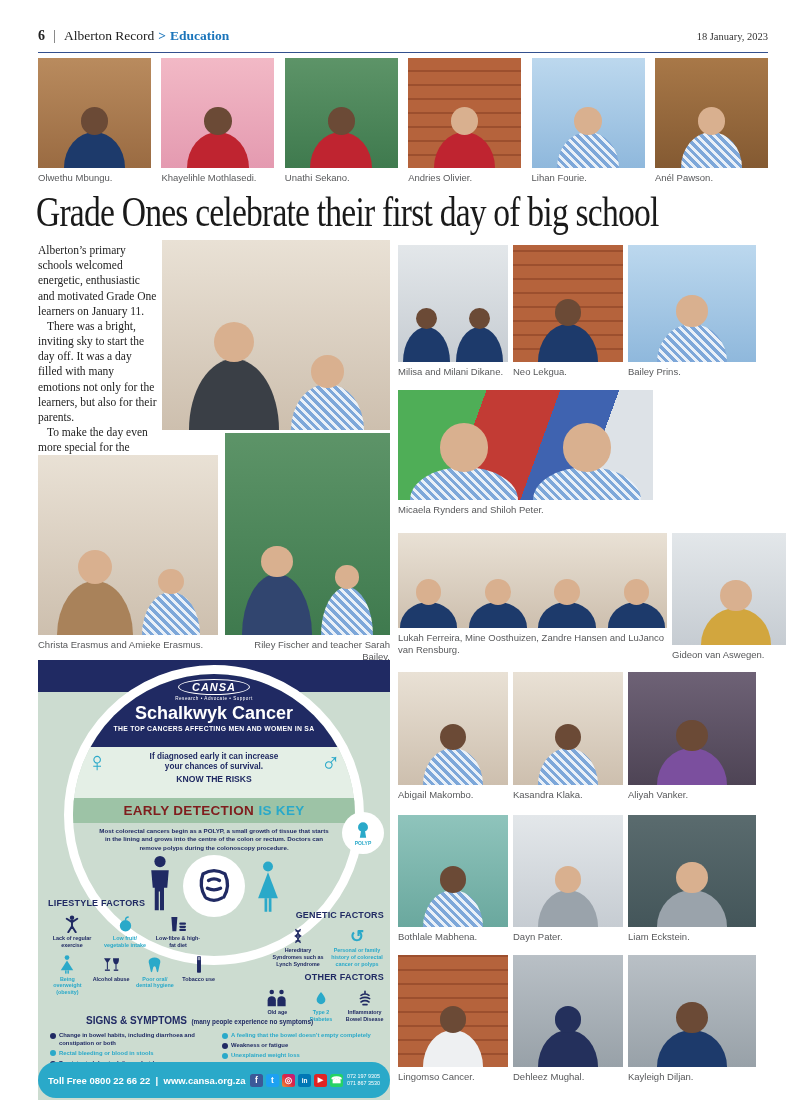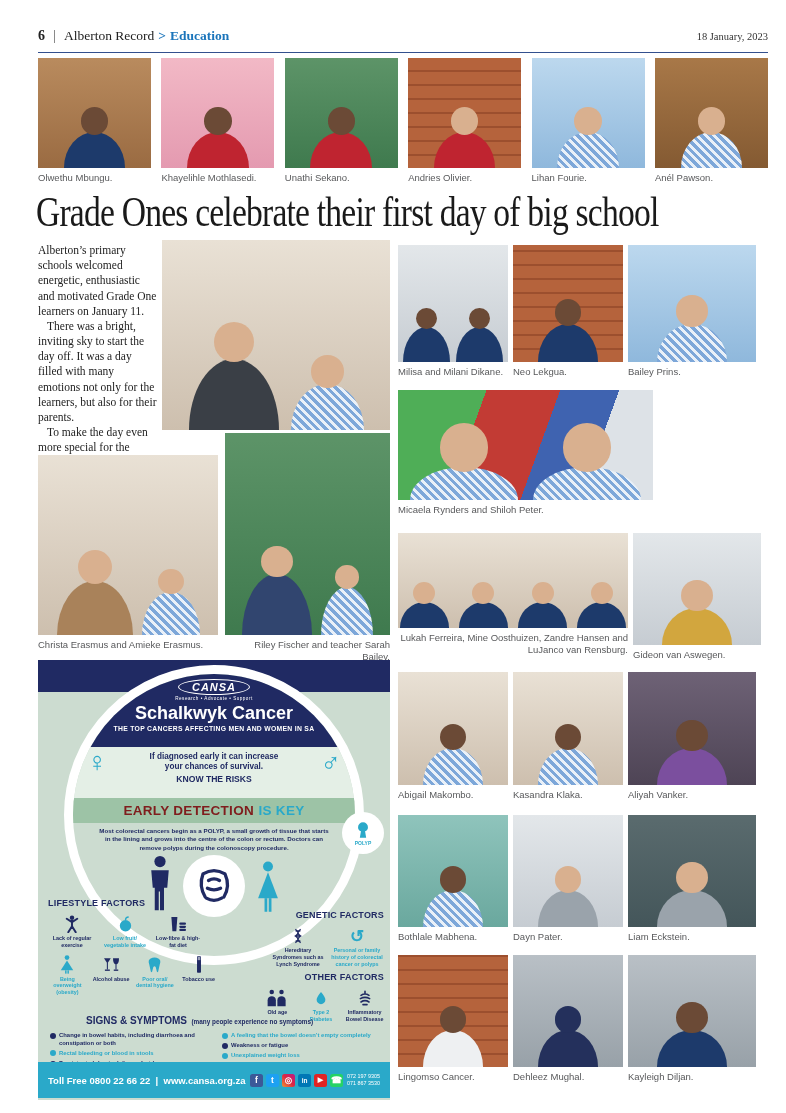--- a/index.html
+++ b/index.html
@@ -40,21 +40,21 @@
   .bg-light{background:linear-gradient(#e3e7ea,#c6ccd2);}
   .bg-green{background:linear-gradient(#79b184,#55925f);}
   .bg-balloon{background:linear-gradient(110deg,#4fae57 0 30%,#c23b34 30% 55%,#3f63b0 55% 75%,#dde2e7 75%);}
   .bg-dark{background:linear-gradient(#6e6276,#4e4455);}
   .bg-tealbg{background:linear-gradient(#8fc4bc,#6aa89e);}
   .bg-boarddark{background:linear-gradient(#5a6b6e,#44565a);}
   .bg-grey{background:linear-gradient(#b9c0c6,#98a1a8);}
   figure{margin:0;}
   .cap{font-size:9.5px;color:#58595b;margin-top:4px;line-height:1.25;}
   
-  .w110{width:110px;} .w113{width:113px;} .w140{width:128px;} .w225{width:230px;text-align:right;}
+  .w110{width:110px;} .w113{width:113px;} .w140{width:128px;} .w225{width:269px;}
   .w255{width:255px;} .w180{width:180px;} .w165{width:165px;text-align:right;} .w228{width:228px;}
   .h95{height:95px;} .h110{height:110px;} .h112{height:112px;} .h113{height:113px;}
   .h117{height:117px;} .h180{height:180px;} .h190{height:190px;} .h202{height:202px;}
   
   .toprow{position:absolute;left:38px;top:58px;width:730px;display:flex;justify-content:space-between;}
   
   .headline{position:absolute;left:36px;top:188px;font-family:"Liberation Serif", serif;
             font-size:42px;color:#1a1a1a;white-space:nowrap;letter-spacing:-1px;
             transform:scaleX(.8);transform-origin:left;}
   
@@ -115,21 +115,21 @@
   .hist-glyph{font-size:17px;font-weight:bold;line-height:1;}
   .signs{position:absolute;left:12px;right:10px;top:350px;z-index:2;}
   .s-head{font-size:10px;font-weight:bold;color:#202a63;margin-left:36px;}
   .s-note{font-size:6.4px;font-weight:bold;color:#202a63;}
   .s-cols{display:flex;gap:14px;margin-top:4px;}
   .s-col{flex:1;}
   .s-item{display:flex;gap:3px;font-size:5.9px;font-weight:bold;line-height:1.3;margin-bottom:2.5px;}
   .dot{flex:0 0 6px;width:6px;height:6px;border-radius:50%;margin-top:.5px;}
   .dot.n{background:#202a63;} .dot.t{background:#2aa9c9;}
   .ad-bar{position:absolute;left:0;right:0;bottom:2px;height:36px;background:#2aa9c9;display:flex;
-          align-items:center;padding:0 10px;color:#fff;z-index:3;}
+          align-items:center;padding:0 10px;color:#fff;z-index:3;border-radius:18px;}
   .bar-text{font-weight:bold;font-size:9.5px;white-space:nowrap;}
   .bar-sp{flex:1;}
   .soc{display:flex;gap:3px;align-items:center;}
   .sic{width:13px;height:13px;border-radius:2.5px;display:flex;align-items:center;justify-content:center;
        color:#fff;font-size:8.5px;font-weight:bold;}
   .s-fb{background:#3b5998;} .s-tw{background:#1da1f2;} .s-ig{background:linear-gradient(45deg,#f09433,#dc2743,#bc1888);}
   .s-li{background:#0077b5;font-size:6.5px;} .s-yt{background:#e02424;font-size:7px;} .s-wa{background:#25d366;font-size:9px;}
   .phones{font-size:5.4px;line-height:1.3;margin-left:4px;white-space:nowrap;}
 </style>
 </head>

